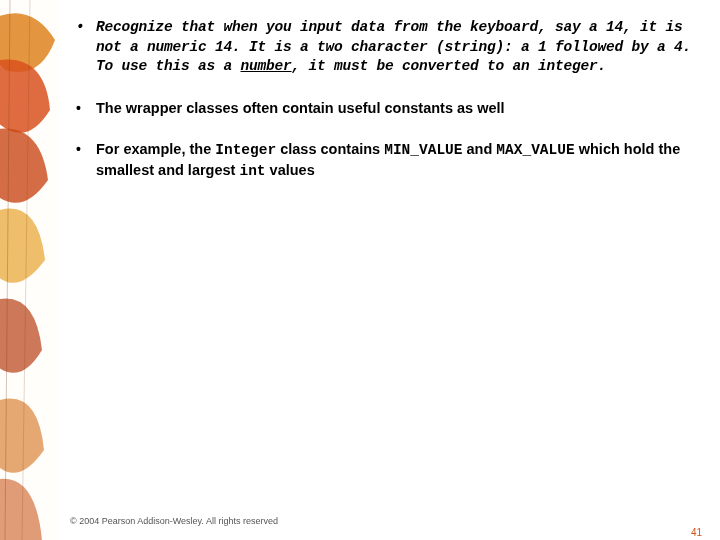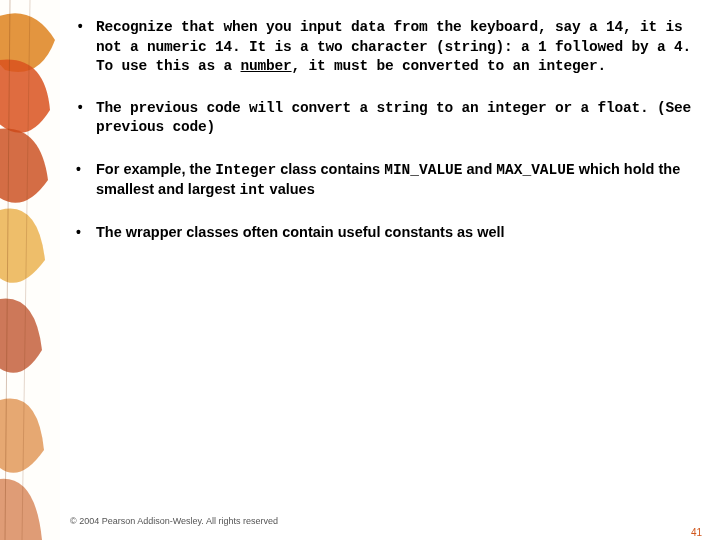--- a/index.html
+++ b/index.html
@@ -44,20 +44,21 @@
     position: absolute;
     left: 6px;
     top: 0;
     font-size: 14px;
     color: #000;
   }
   .mono-bold {
     font-family: "Courier New", Courier, monospace;
     font-weight: 700;
     letter-spacing: -0.2px;
+    font-style: italic;
   }
   .sans-bold {
     font-family: Arial, Helvetica, sans-serif;
     font-weight: 700;
   }
   .mono-inline {
     font-family: "Courier New", Courier, monospace;
     font-weight: 700;
   }
   .underline { text-decoration: underline; }
@@ -94,22 +95,21 @@
     <line x1="30" y1="0" x2="22" y2="540" stroke="#7a3a10" stroke-width="1" opacity="0.2"></line>
   </svg>
 </div>
 
 <div class="slide">
 
   <ul class="bullets">
     <li class="mono-bold">
       <span>Recognize that when you input data from the keyboard, say a 14, it is not a numeric 14.  It is a two character (string): a 1 followed by a 4.  To use this as a </span><span class="underline">number</span><span>, it must be converted to an integer.</span>
     </li>
-    <li class="mono-bold">The previous code will convert a string to an integer or a float.  (See previous code)</li>
+    <li class="sans-bold">The wrapper classes often contain useful constants as well</li>
     <li class="sans-bold">
       <span>For example, the </span><span class="mono-inline">Integer</span><span> class contains </span><span class="mono-inline">MIN_VALUE</span><span> and </span><span class="mono-inline">MAX_VALUE</span><span> which hold the smallest and largest </span><span class="mono-inline">int</span><span> values</span>
     </li>
-    <li class="sans-bold">The wrapper classes often contain useful constants as well</li>
   </ul>
 </div>
 
 <div class="footer">© 2004 Pearson Addison-Wesley. All rights reserved</div>
 <div class="pagenum">41</div>
 
 </body></html>

